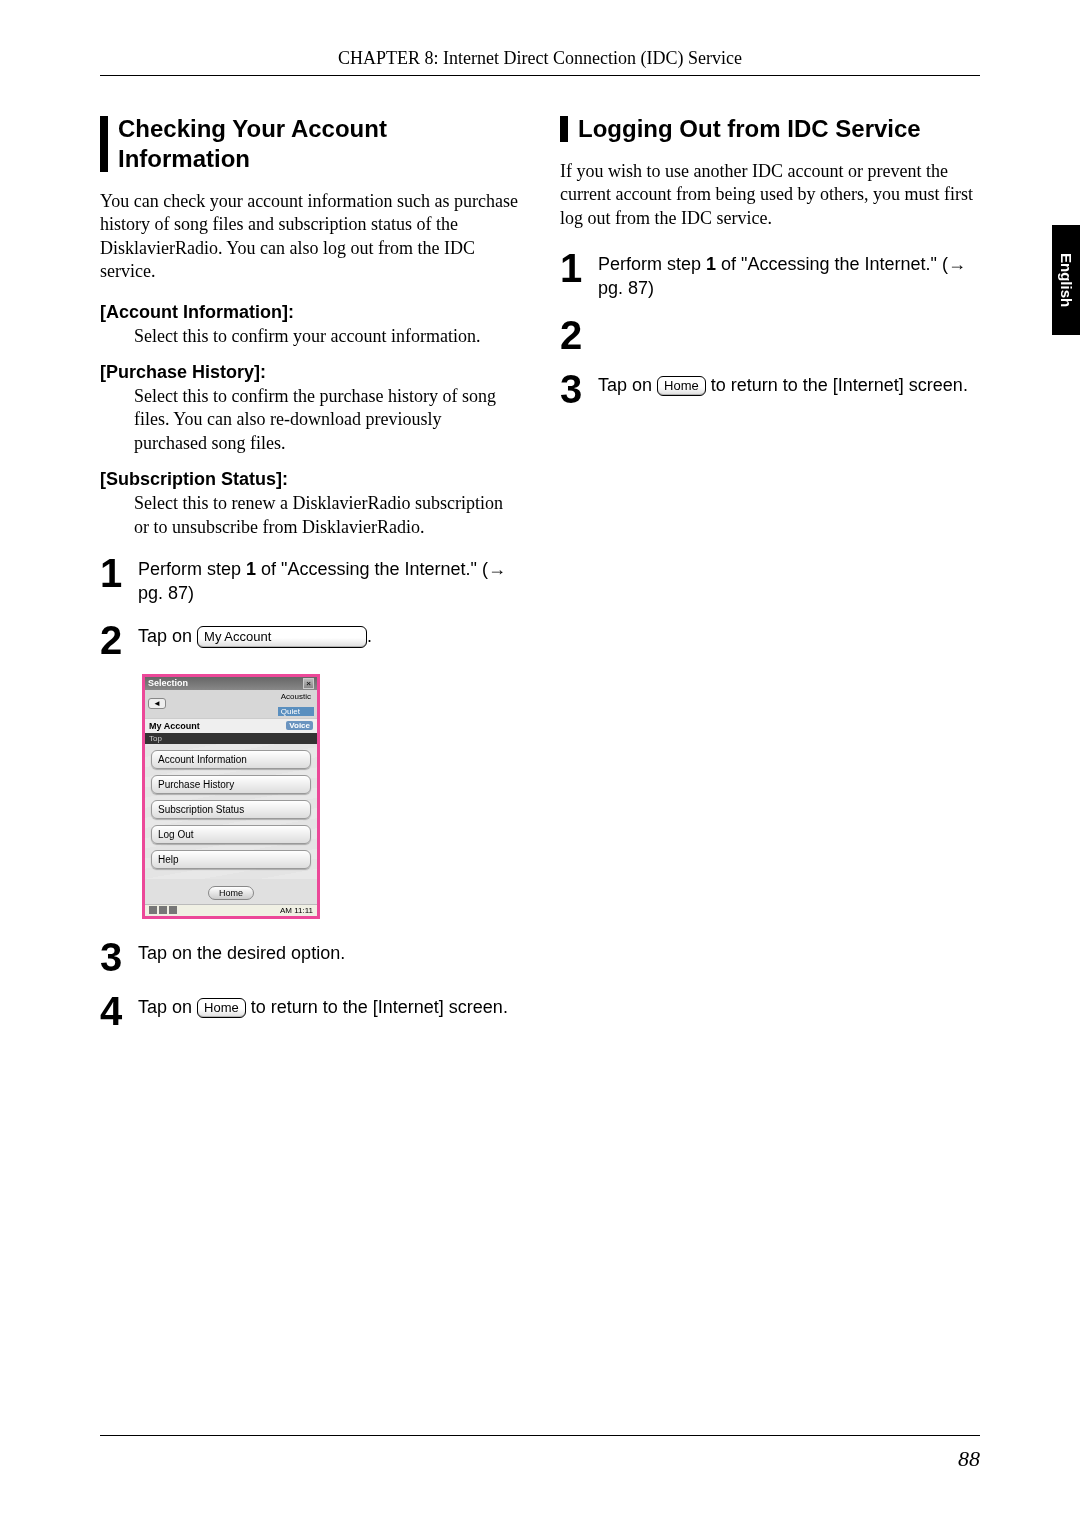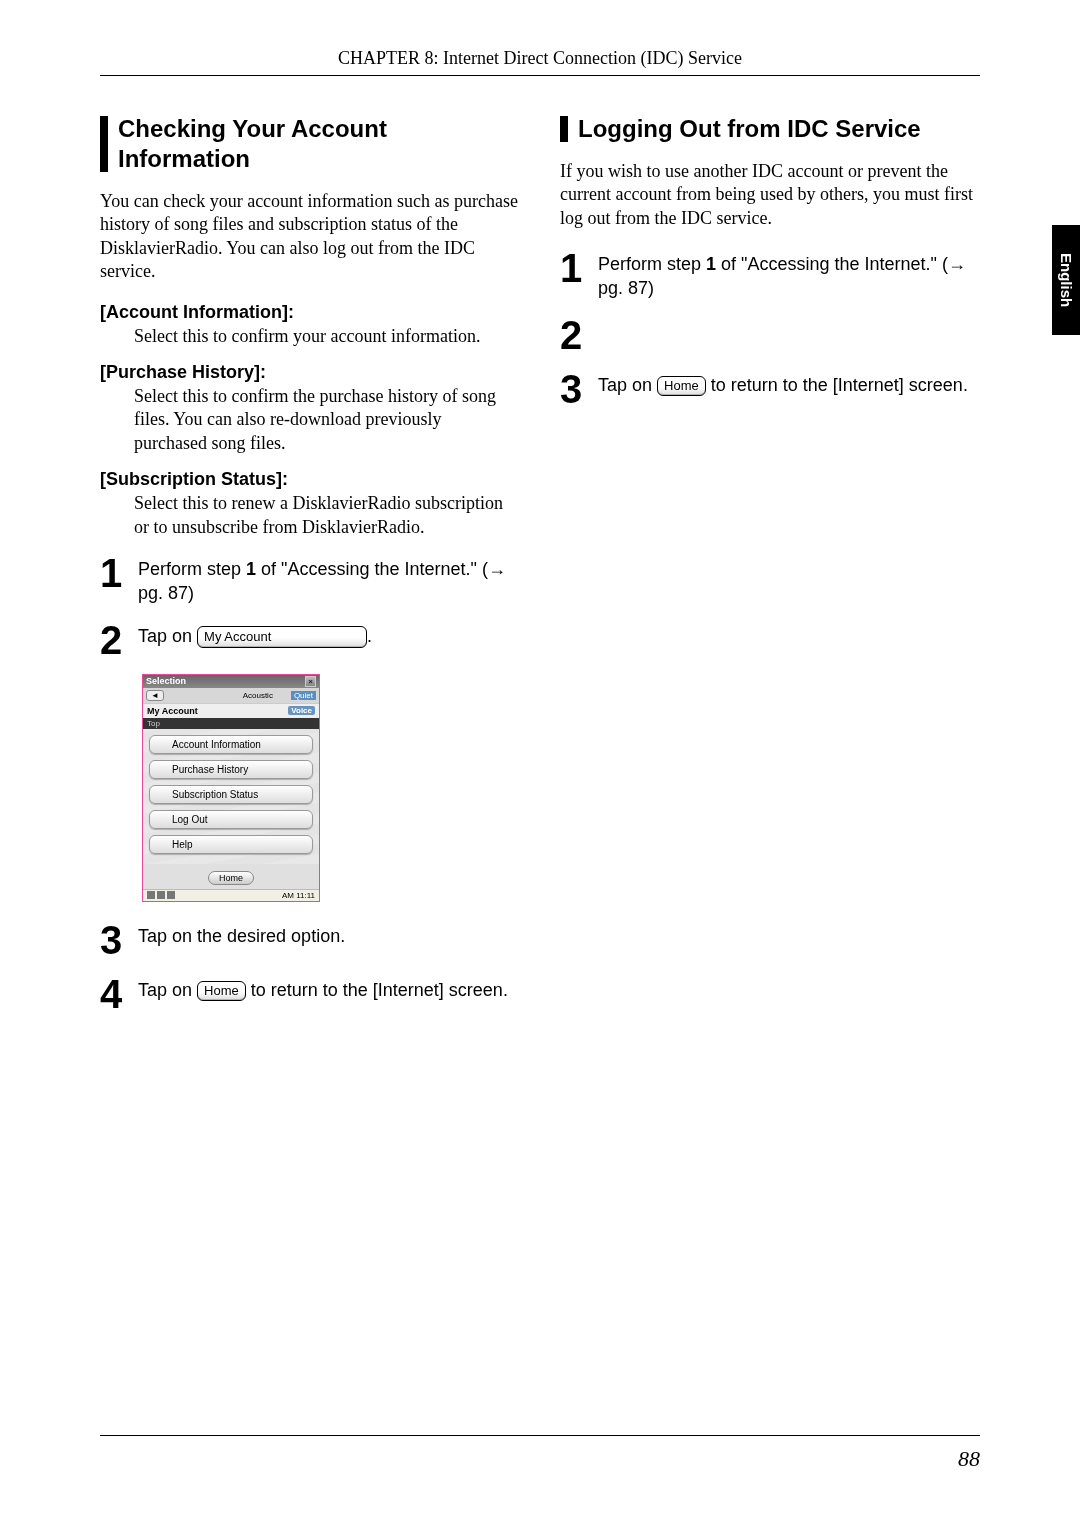--- a/index.html
+++ b/index.html
@@ -100,21 +100,21 @@
       padding: 2px 6px;
       line-height: 1.2;
       box-shadow: inset 0 -1px 0 rgba(0,0,0,0.2);
     }
     .inline-btn.wide { min-width: 170px; text-align: left; }
     .inline-btn.mid  { min-width: 140px; text-align: left; }
     .inline-btn.sm   { padding: 1px 6px; font-size: 13px; }
     .screenshot {
       margin: 6px 0 18px 42px;
       width: 178px;
-      border: 1px solid #ec4899;
+      border: 3px solid #ec4899;
       background: #fff;
       font-family: Arial, Helvetica, sans-serif;
     }
     .ss-titlebar {
       display: flex;
       justify-content: space-between;
       align-items: center;
       background: linear-gradient(#666,#888);
       color: #fff;
       font-size: 9px;
@@ -130,37 +130,37 @@
     }
     .ss-toprow {
       display: flex;
       justify-content: space-between;
       align-items: center;
       padding: 2px 3px;
       background: #d7d7d7;
       font-size: 8px;
     }
     .ss-backbtn { border: 1px solid #888; padding: 0 4px; background: #eee; border-radius: 3px; }
-    .ss-tabs { display: flex; gap: 15px; }
+    .ss-tabs { display: flex; gap: 6px; flex-direction: column; }
     .ss-tab { font-size: 8px; padding: 0 3px; }
     .ss-tab.active { background: #5a8fbf; color: #fff; }
     .ss-header2 {
       display: flex; justify-content: space-between; align-items: center;
       padding: 2px 4px; background: #efefef; border-top: 1px solid #ccc;
       font-size: 9px; font-weight: bold;
     }
     .ss-voice { font-size: 8px; background: #6a94c0; color:#fff; padding: 0 3px; border-radius: 2px; }
     .ss-darkbar { background:#333; color:#ccc; font-size:8px; padding:1px 4px; }
     .ss-body { background: repeating-linear-gradient(-10deg, #e8e8e8 0 10px, #e4e4e4 10px 20px); padding: 6px 6px 4px; }
     .ss-btn {
       display:block;
       width: 100%;
       text-align: left;
       font-size: 10px;
-      padding: 3px 22px;
+      padding: 3px 6px;
       margin-bottom: 6px;
       background: linear-gradient(#fff, #ddd);
       border: 1px solid #999;
       border-radius: 6px;
       box-shadow: 0 1px 1px rgba(0,0,0,0.25);
     }
     .ss-homebar { text-align:center; padding: 3px 0 4px; background: #e0e0e0; }
     .ss-home {
       display:inline-block;
       font-size: 9px;

